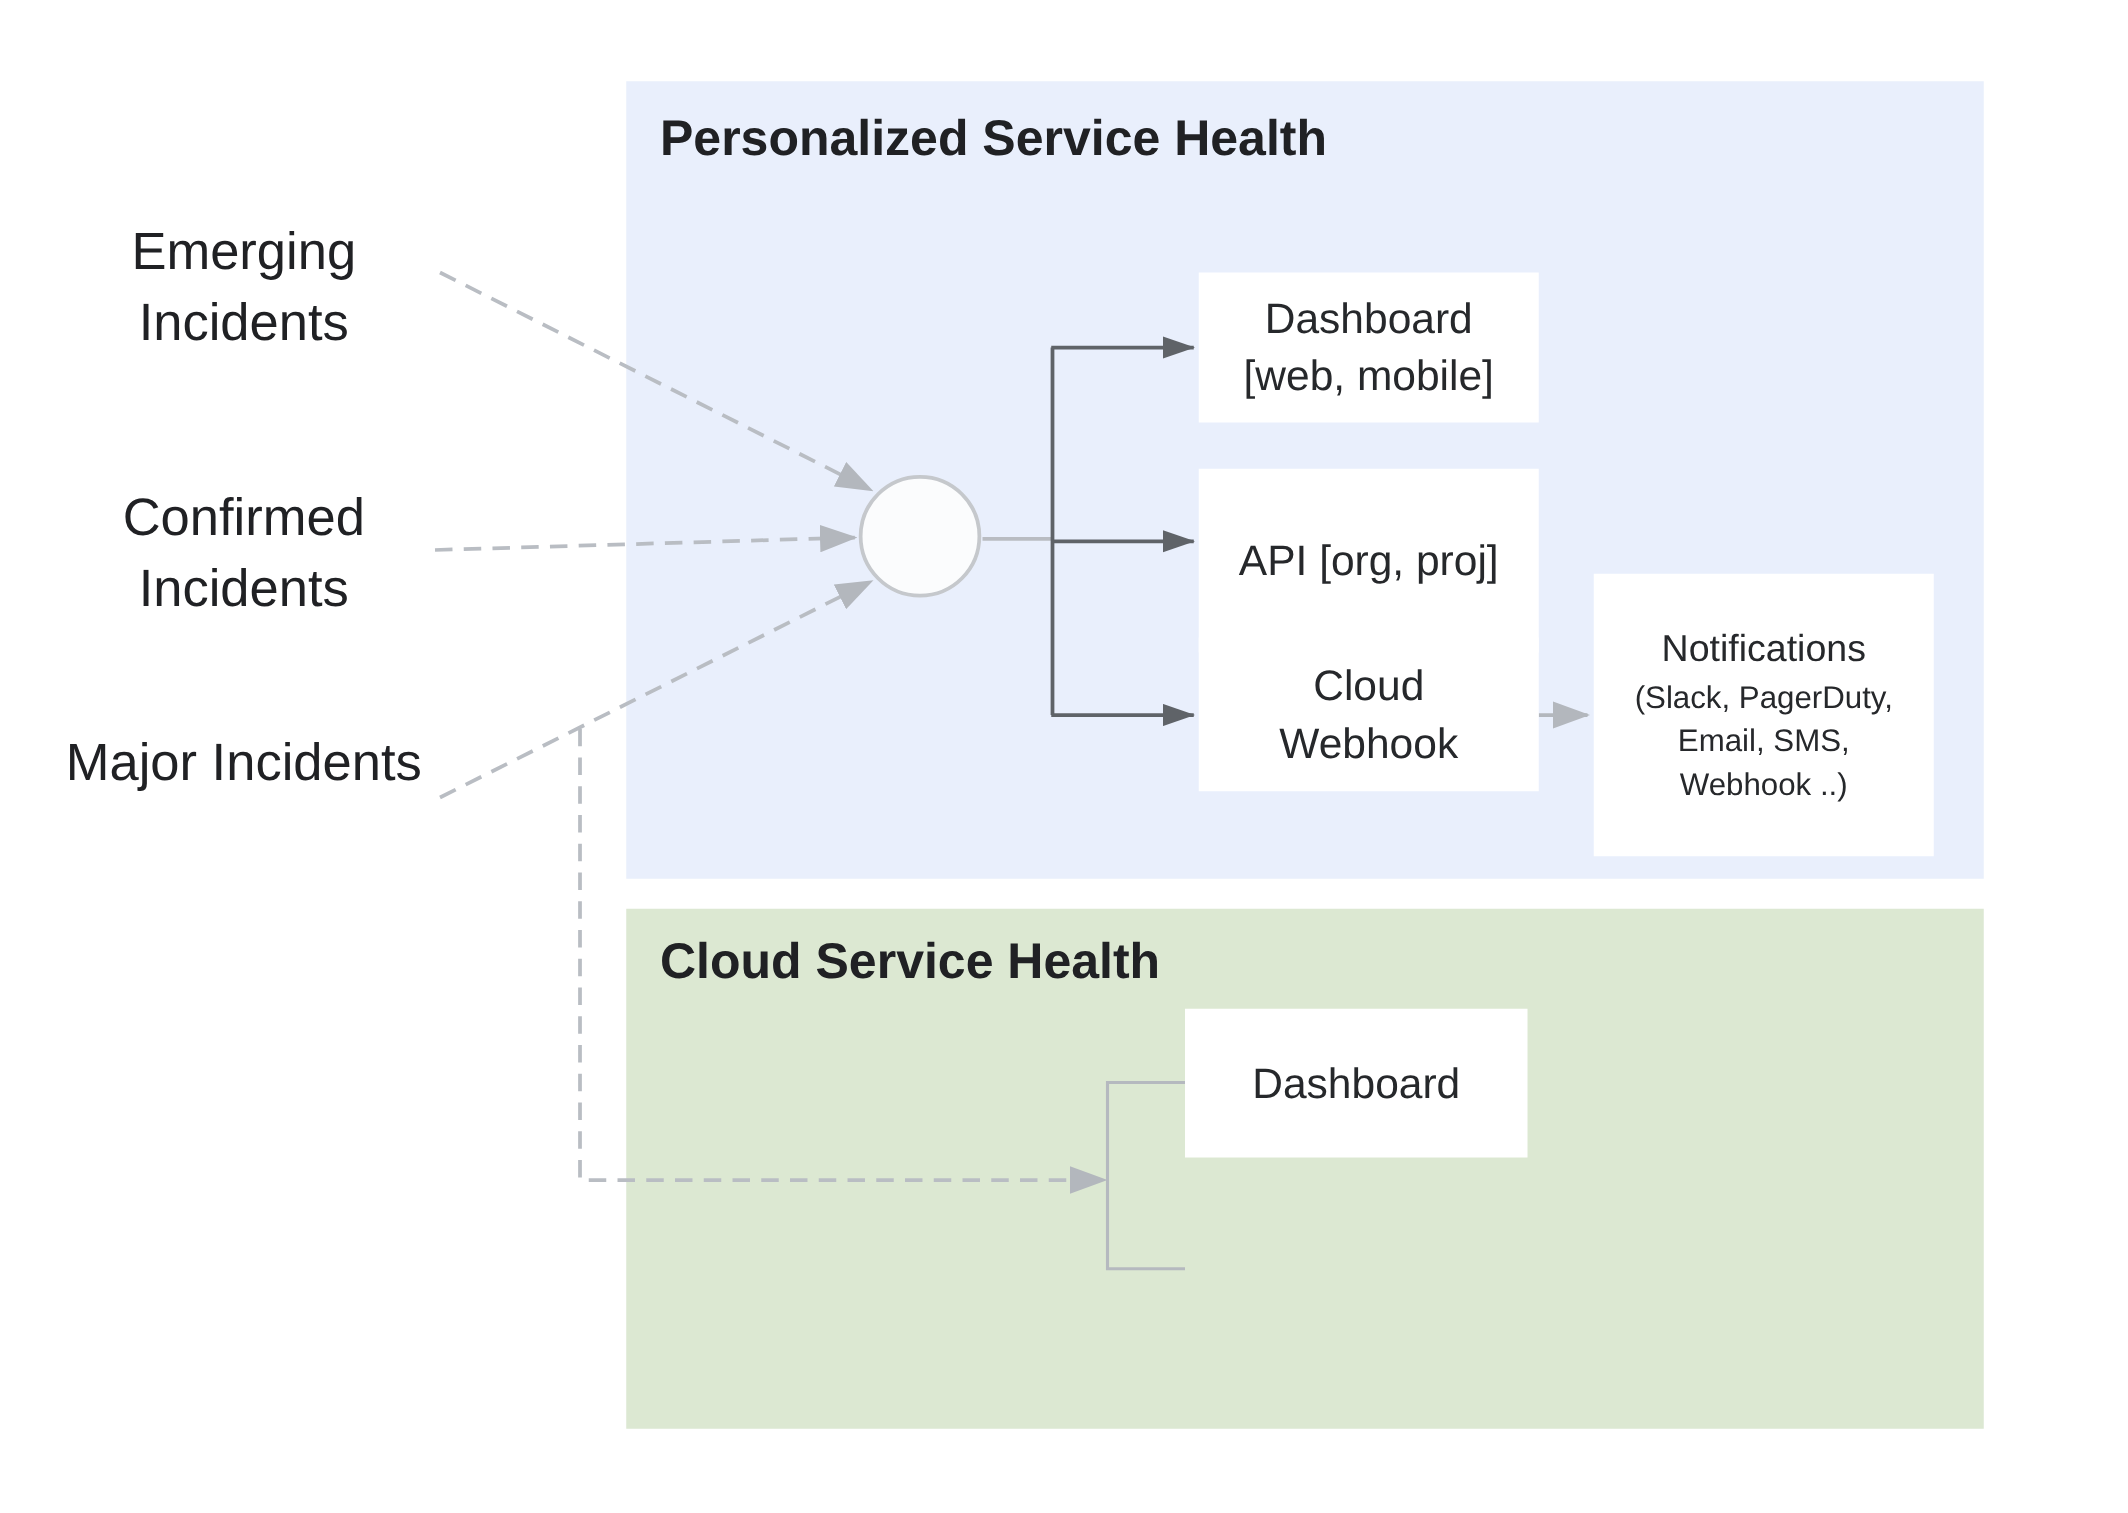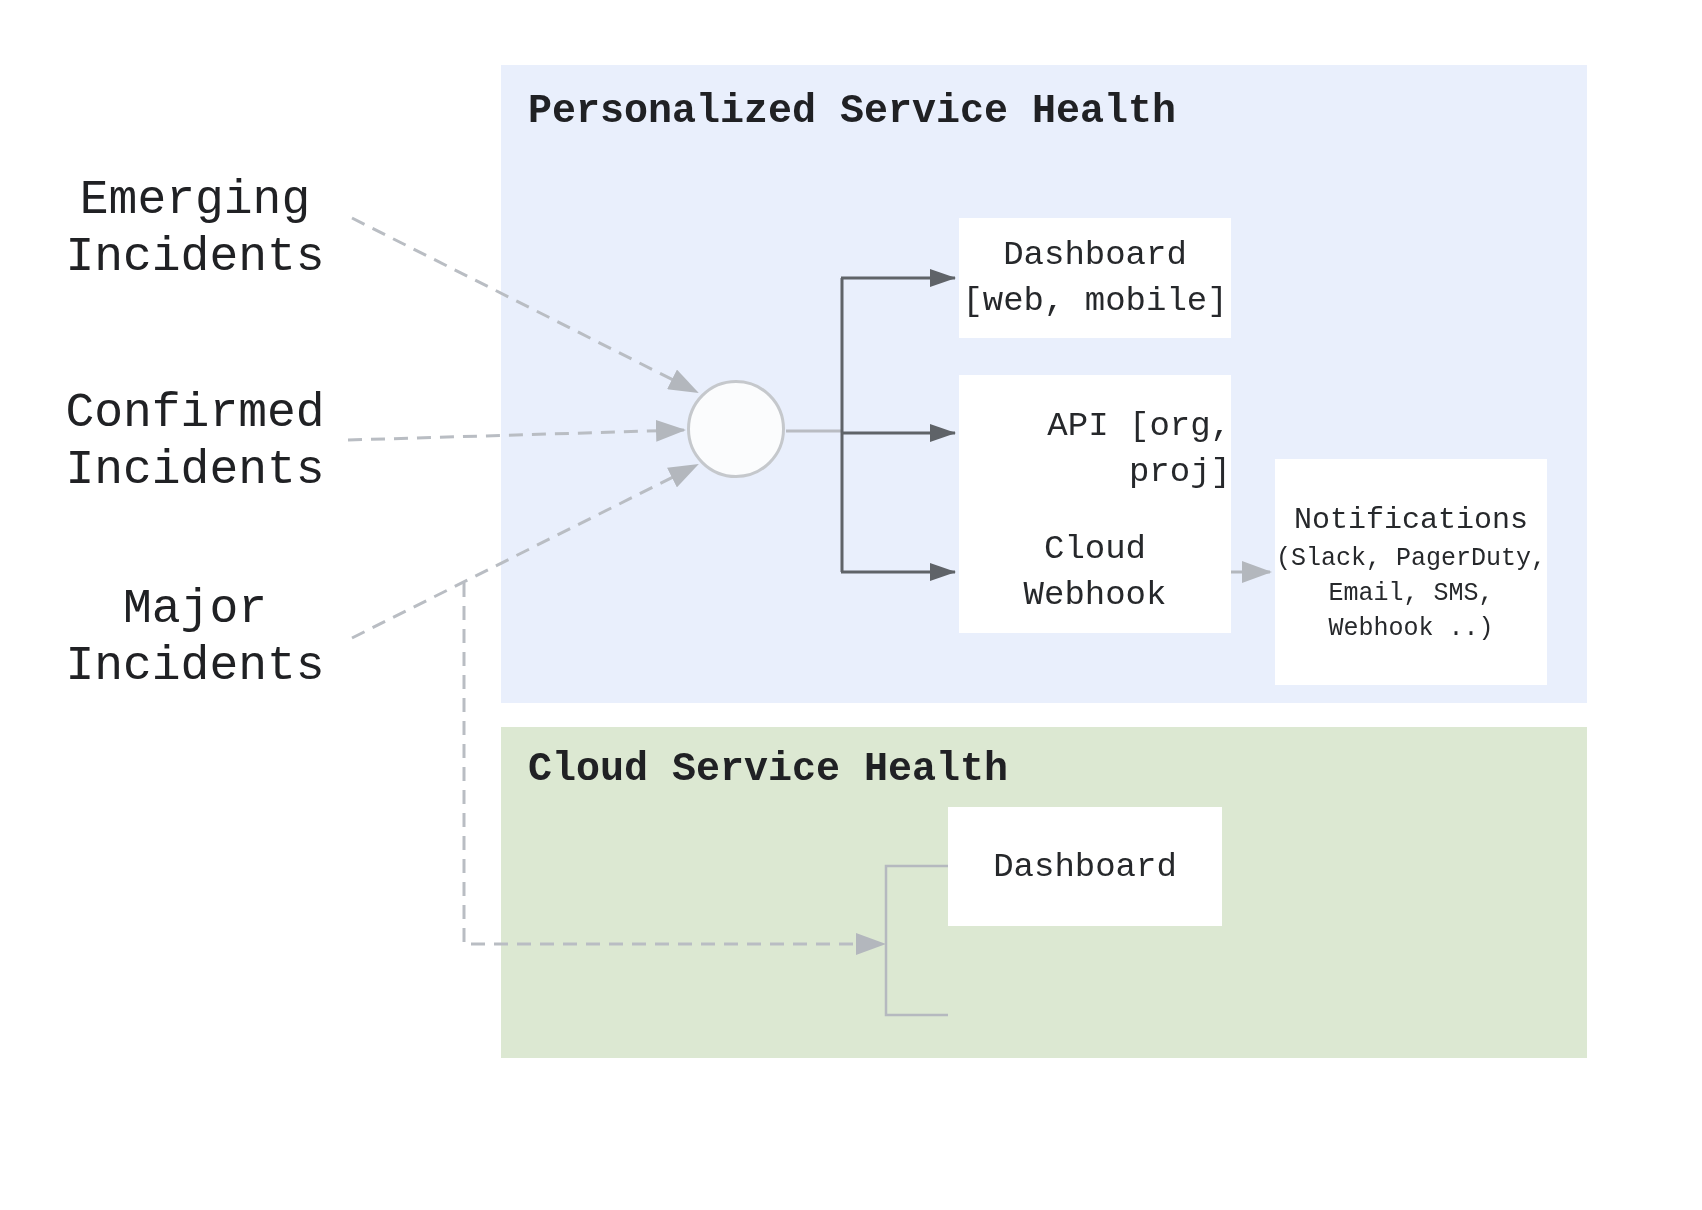--- a/index.html
+++ b/index.html
@@ -1,22 +1,22 @@
 <!DOCTYPE html>
 <html><head>
 <meta charset="utf-8">
 <style>
   html,body { margin:0; padding:0; background:#ffffff; }
   .canvas {
     position:relative; width:1702px; height:1210px; background:#ffffff;
-    font-family:Liberation Mono, monospace; color:#202124; overflow:hidden;
+    font-family:Liberation Sans, sans-serif; color:#202124; overflow:hidden;
   }
   .panel { position:absolute; z-index:0; }
   .panel-blue  { left:501px; top:65px;  width:1086px; height:638px; background:#e9effc; }
-  .panel-green { left:501px; top:727px; width:1086px; height:331px; background:#dce8d2; }
+  .panel-green { left:501px; top:727px; width:1086px; height:416px; background:#dce8d2; }
   .panel-title { position:absolute; font-size:40px; font-weight:700; color:#202124; white-space:nowrap; }
   .panel-blue  .panel-title { left:27px; top:24px; }
   .panel-green .panel-title { left:27px; top:20px; }
 
   .lines-layer { position:absolute; left:0; top:0; width:1702px; height:1210px; z-index:1; pointer-events:none; }
 
   .node-box {
     position:absolute; z-index:2; background:#ffffff;
     display:flex; flex-direction:column; align-items:center; justify-content:center;
     text-align:right; font-size:34px; line-height:46px; color:#26282b;
@@ -30,21 +30,21 @@
   .box-green-dashboard { left:948px; top:807px; width:274px; height:119px; }
   .box-rss             { left:948px; top:955px; width:274px; height:120px; }
 
   .hub-circle {
     position:absolute; z-index:2; left:687px; top:380px; width:98px; height:98px;
     border-radius:50%; background:#fbfcfd; border:3px solid #c5c8cc; box-sizing:border-box;
   }
 
   .side-label {
     position:absolute; z-index:2; left:30px; width:330px;
-    text-align:center; font-size:48px; line-height:57px; color:#202124;
+    text-align:center; font-size:42px; line-height:57px; color:#202124;
   }
   .label-emerging  { top:172px; }
   .label-confirmed { top:385px; }
   .label-major     { top:581px; }
 </style>
 </head>
 <body>
 
 <div class="canvas">
 

